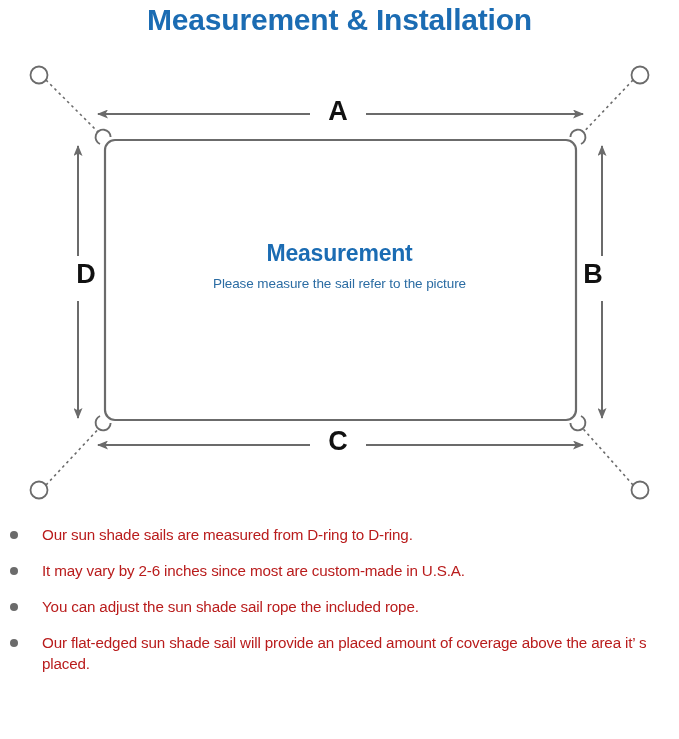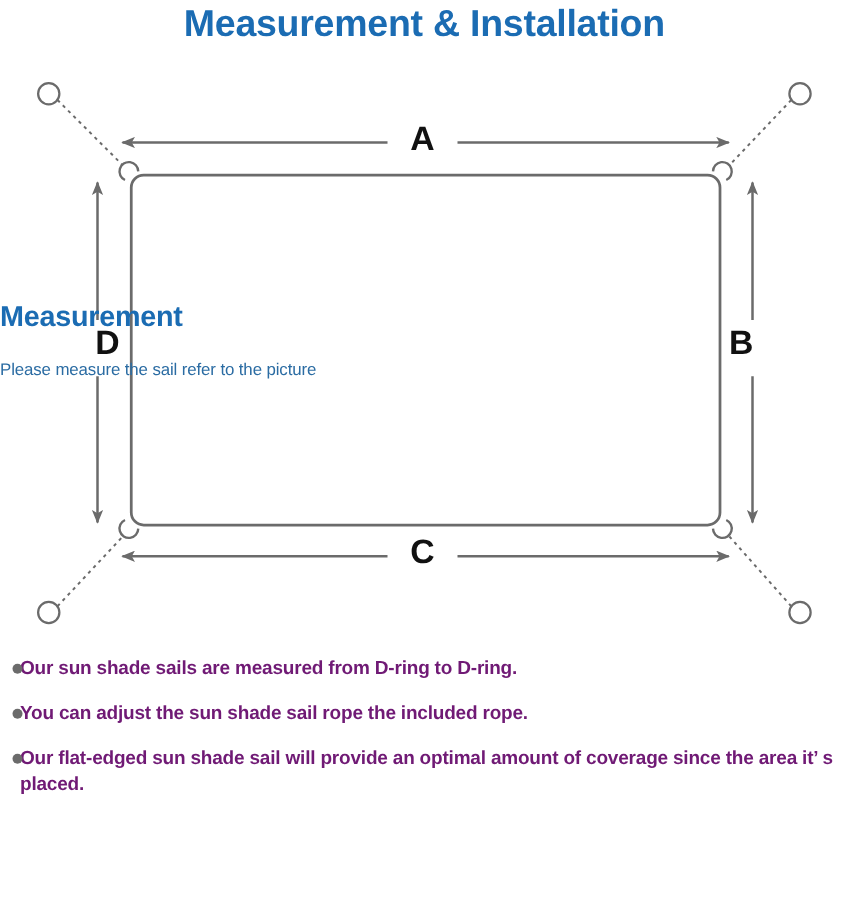--- a/index.html
+++ b/index.html
@@ -47,35 +47,35 @@
   .diagram svg {
     display: block;
   }
 
   
   .center-block {
     position: absolute;
     left: 0;
     top: 238px;
     width: 679px;
-    text-align: left;
+    text-align: center;
     pointer-events: none;
   }
   .center-title {
     font-size: 23px;
     font-weight: bold;
     color: #1b6cb3;
     line-height: 30px;
     letter-spacing: -0.2px;
   }
   .center-sub {
     font-size: 13.5px;
     color: #2b6ca3;
     line-height: 22px;
-    margin-top: 17px;
+    margin-top: 5px;
     letter-spacing: -0.1px;
   }
 
   
   .dim-letter {
     position: absolute;
     font-size: 27px;
     font-weight: bold;
     color: #111111;
     line-height: 27px;
@@ -89,27 +89,26 @@
 
   
   .notes {
     position: absolute;
     left: 0;
     top: 524px;
     width: 679px;
   }
   .note {
     position: relative;
-    padding-left: 16px;
+    padding-left: 42px;
     margin-bottom: 15px;
     font-size: 15.2px;
     line-height: 21px;
-    color: #701a75;
+    color: #b91c1c;
     letter-spacing: -0.15px;
-    font-weight: bold;
   }
   .note .dot {
     position: absolute;
     left: 10px;
     top: 7px;
     width: 8px;
     height: 8px;
     border-radius: 50%;
     background: #6b6b6b;
   }
@@ -171,21 +170,25 @@
     <div class="center-sub">Please measure the sail refer to the picture</div>
   </div>
 
   <div class="notes">
     <div class="note">
       <span class="dot"></span>
       <span class="note-text">Our sun shade sails are measured from D-ring to D-ring.</span>
     </div>
     <div class="note">
       <span class="dot"></span>
+      <span class="note-text">It may vary by 2-6 inches since most are custom-made in U.S.A.</span>
+    </div>
+    <div class="note">
+      <span class="dot"></span>
       <span class="note-text">You can adjust the sun shade sail rope the included rope.</span>
     </div>
     <div class="note">
       <span class="dot"></span>
-      <span class="note-text">Our flat-edged sun shade sail will provide an optimal amount of coverage since the area it’  s placed.</span>
+      <span class="note-text">Our flat-edged sun shade sail will provide an placed amount of coverage above the area it’  s placed.</span>
     </div>
   </div>
 
 </div>
 
 </body></html>

